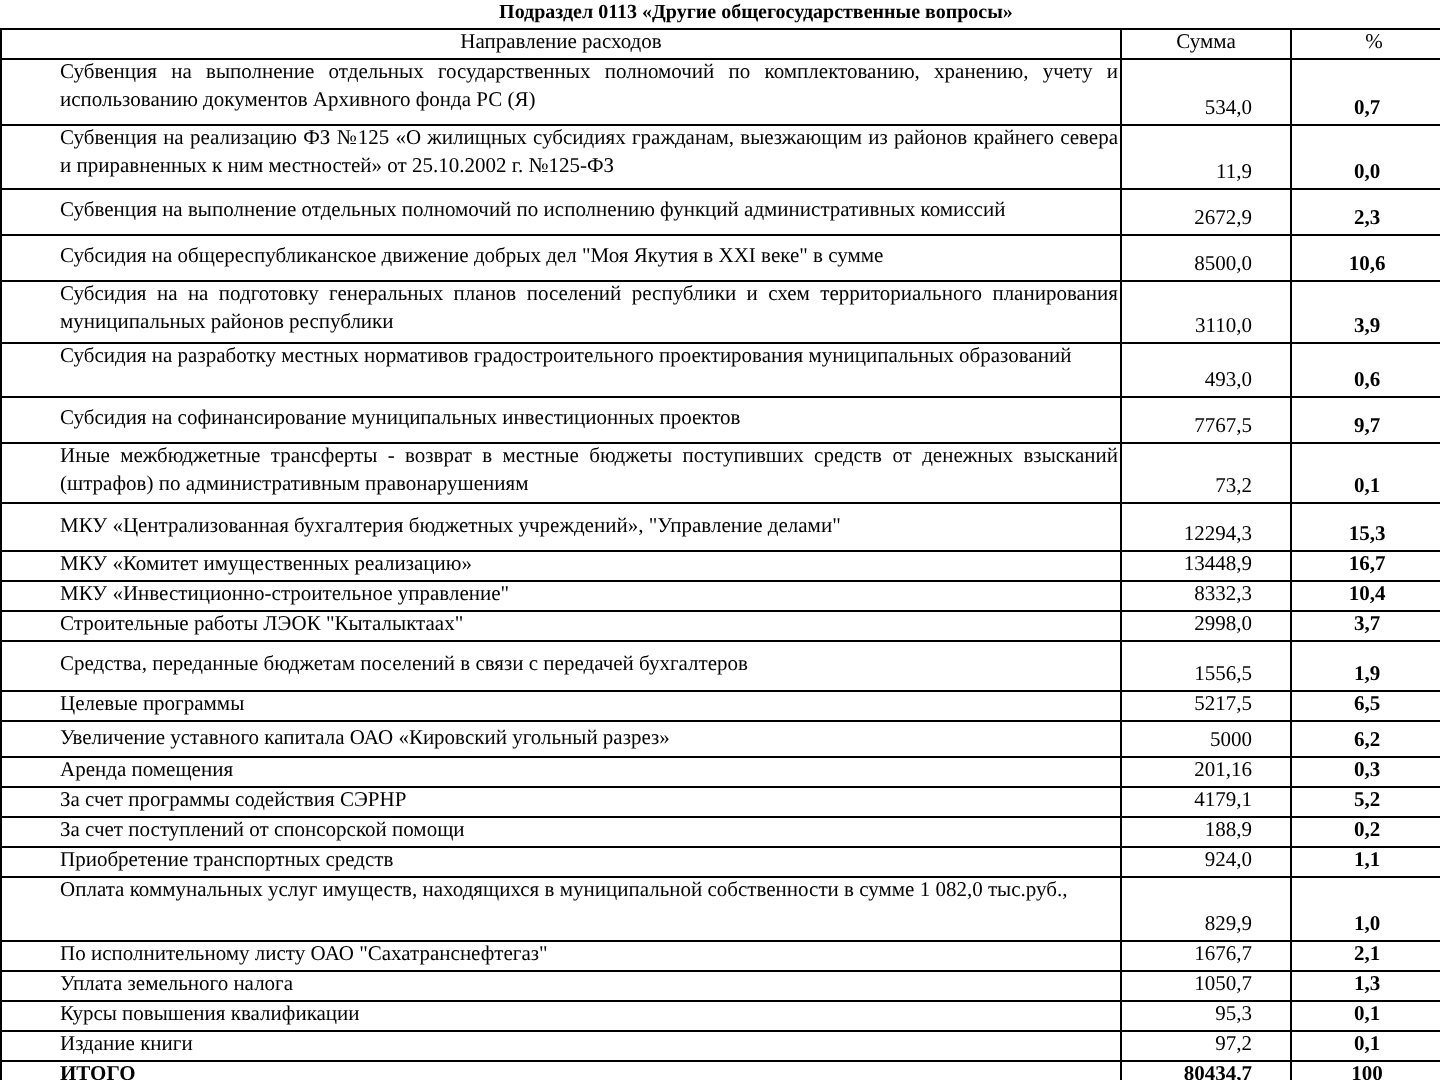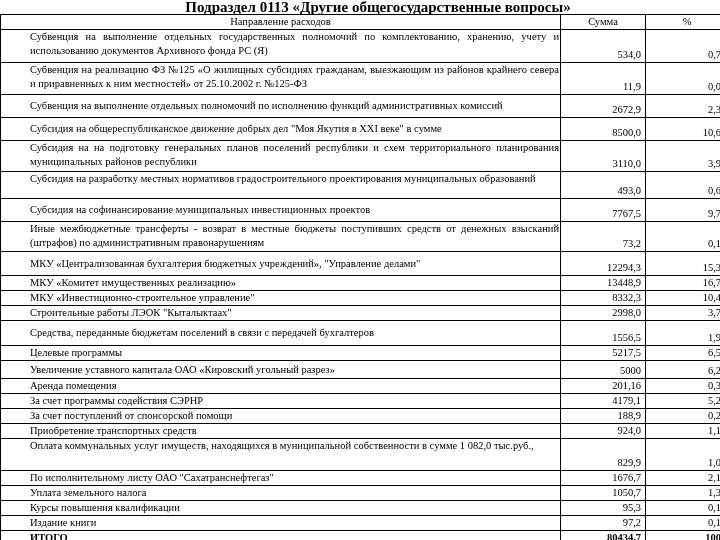--- a/index.html
+++ b/index.html
@@ -1,29 +1,29 @@
 <!DOCTYPE html>
 <html><head>
 <meta charset="utf-8">
 <style>
   html, body { margin: 0; padding: 0; background: #ffffff; }
   body { width: 720px; height: 540px; overflow: hidden; position: relative;
          font-family: "Liberation Serif", "DejaVu Serif", serif; color: #000; }
   .title { position: absolute; top: 1px; left: 0; width: 720px; text-align: center;
-           font-weight: bold; font-size: 15px; line-height: 12px; padding-left: 36px; box-sizing: border-box; }
+           font-weight: bold; font-size: 10px; line-height: 12px; padding-left: 36px; box-sizing: border-box; }
   table { position: absolute; top: 14px; left: 0; border-collapse: collapse; table-layout: fixed;
           width: 728px; font-size: 10.5px; line-height: 14px; }
   col.c-desc { width: 560px; }
   col.c-sum { width: 85px; }
   col.c-pct { width: 83px; }
   td { border: 1px solid #000; padding: 0 1px 0 1px; vertical-align: bottom; overflow: hidden; }
   td.desc { text-align: justify; vertical-align: top; padding-left: 29px; }
-  td.num { text-align: right; padding-right: 4px; }
+  td.num { text-align: right; padding-right: 19px; }
   td.pct { text-align: left; padding-left: 0; }
-  td.pct span { display: inline-block; width: 75px; text-align: right; }
+  td.pct span { display: inline-block; width: 75px; text-align: center; font-weight: bold; }
   tr.head td { vertical-align: top; text-align: center; }
   tr.total td { font-weight: bold; }
   td.desc.center-v { vertical-align: middle; }
 </style>
 </head>
 <body>
 
 <div class="title">Подраздел 0113 «Другие общегосударственные вопросы»</div>
 
 <table>

